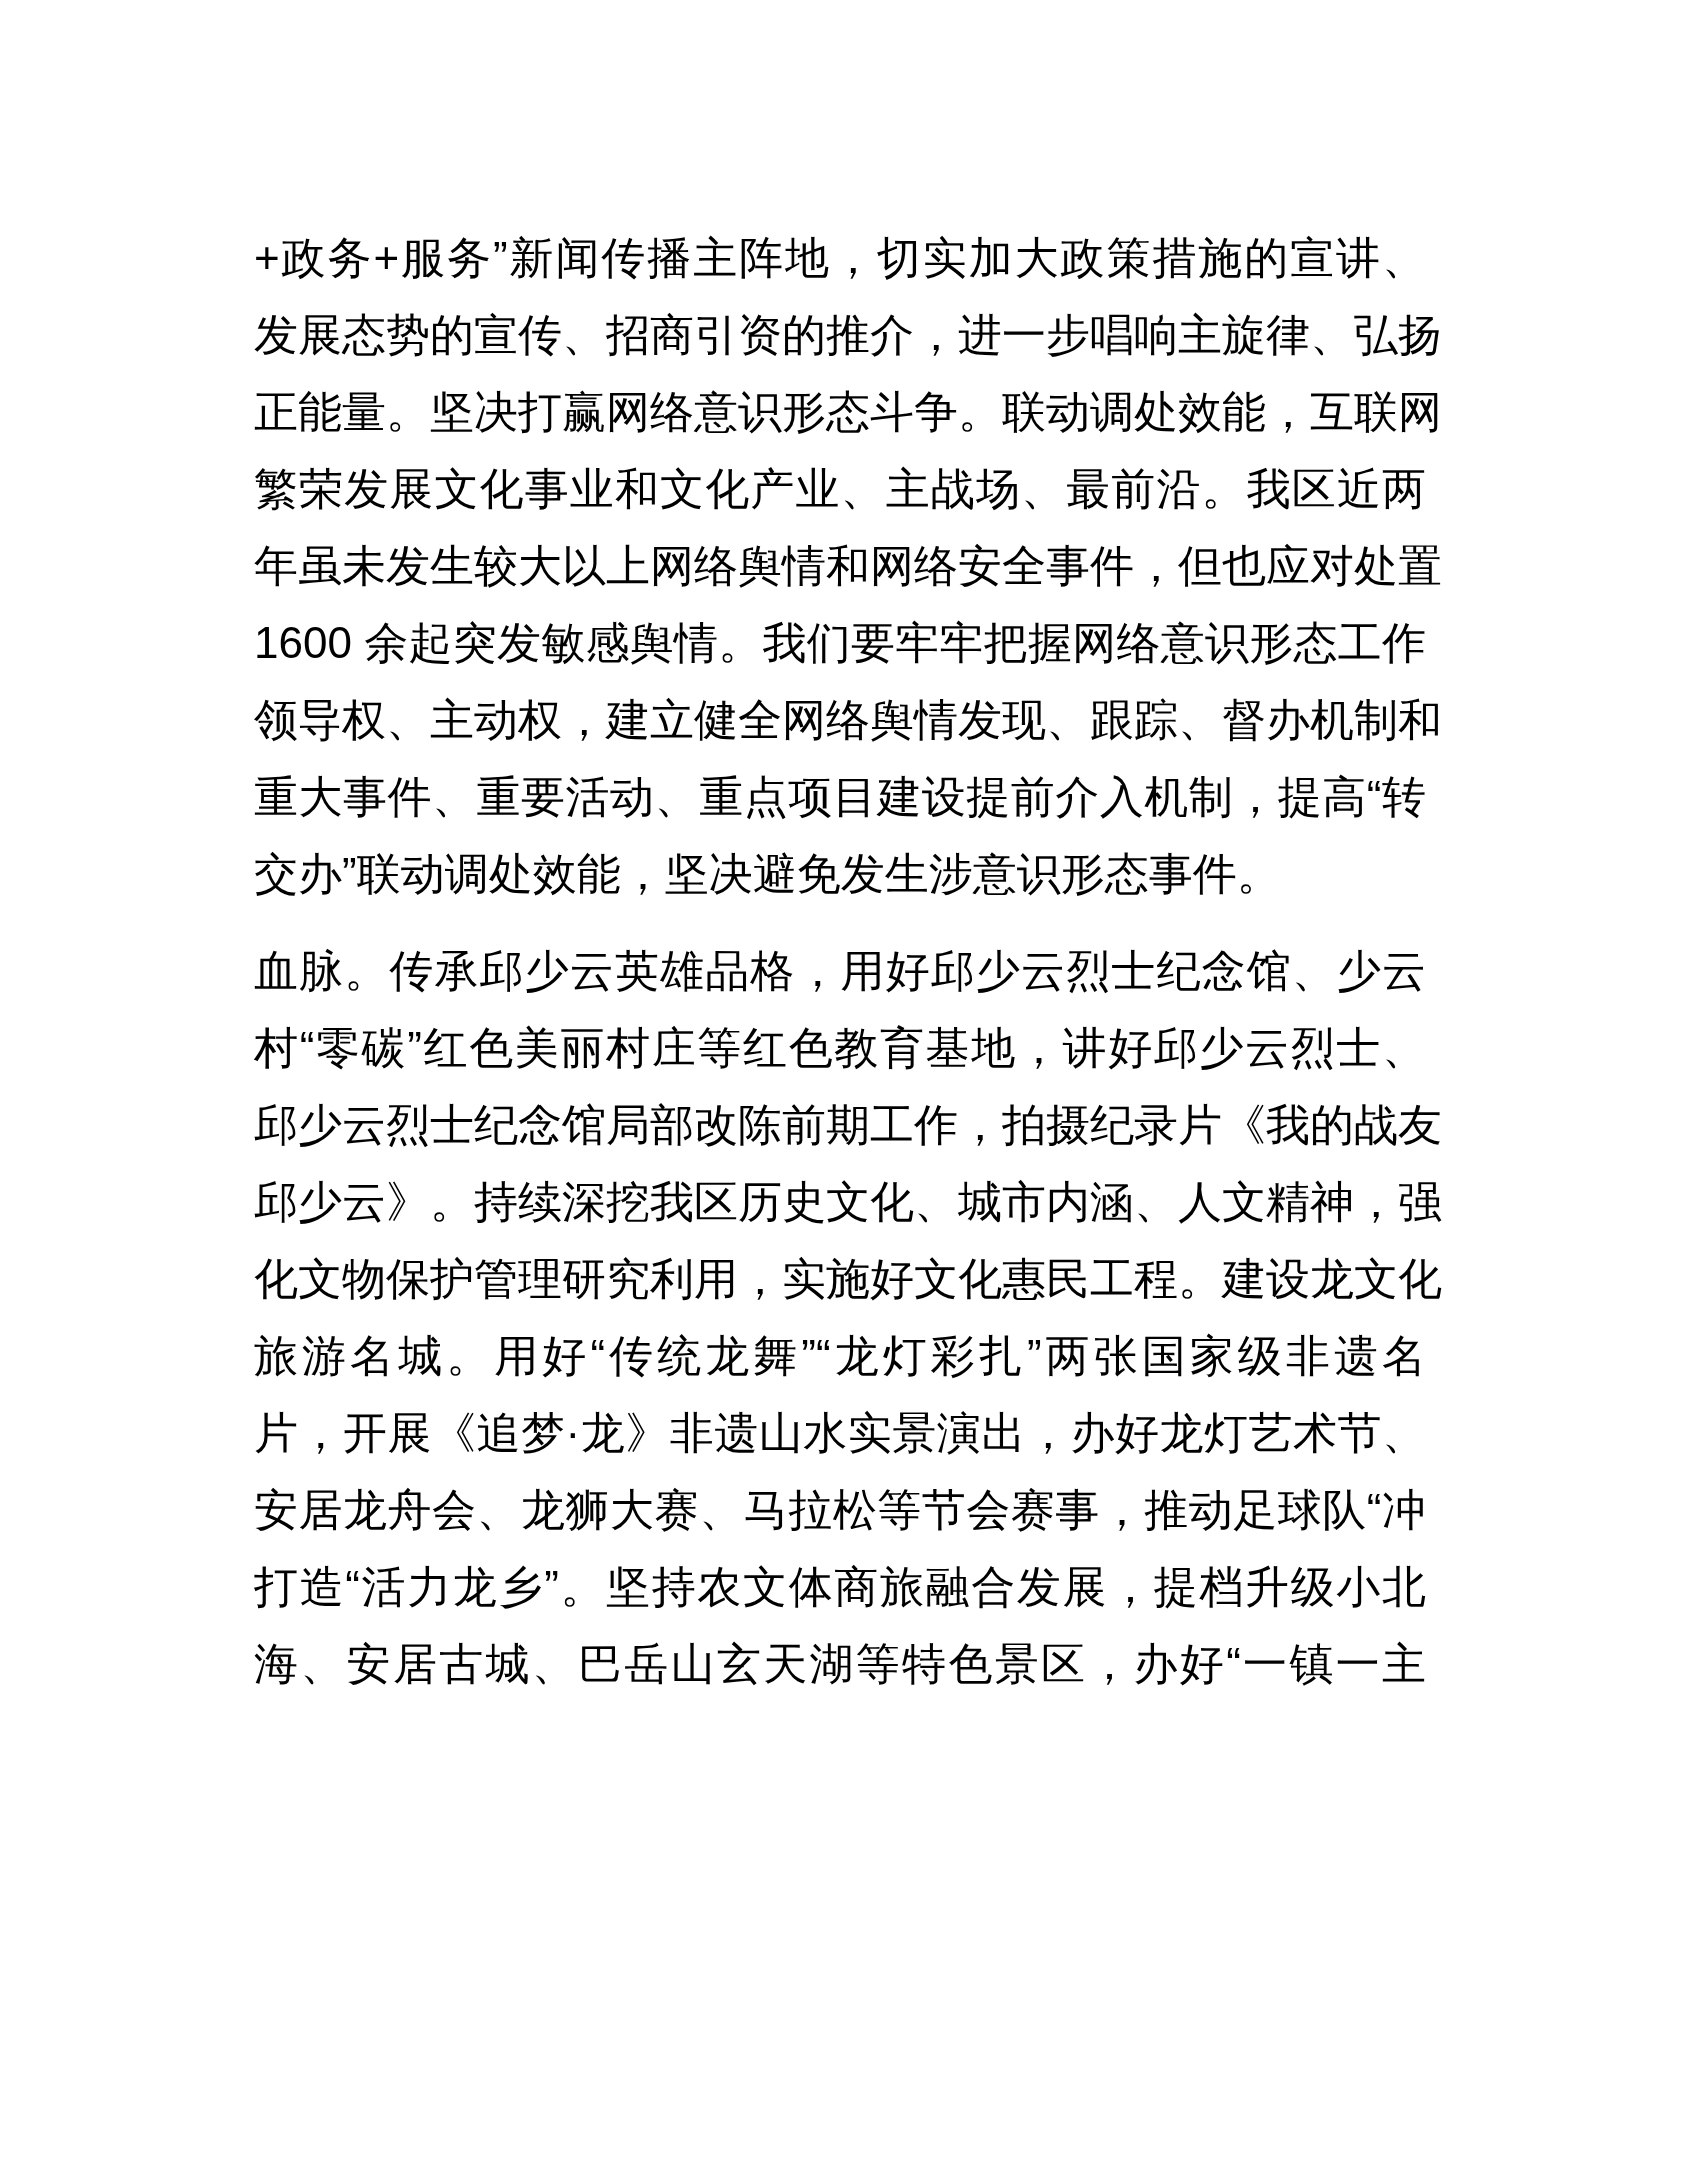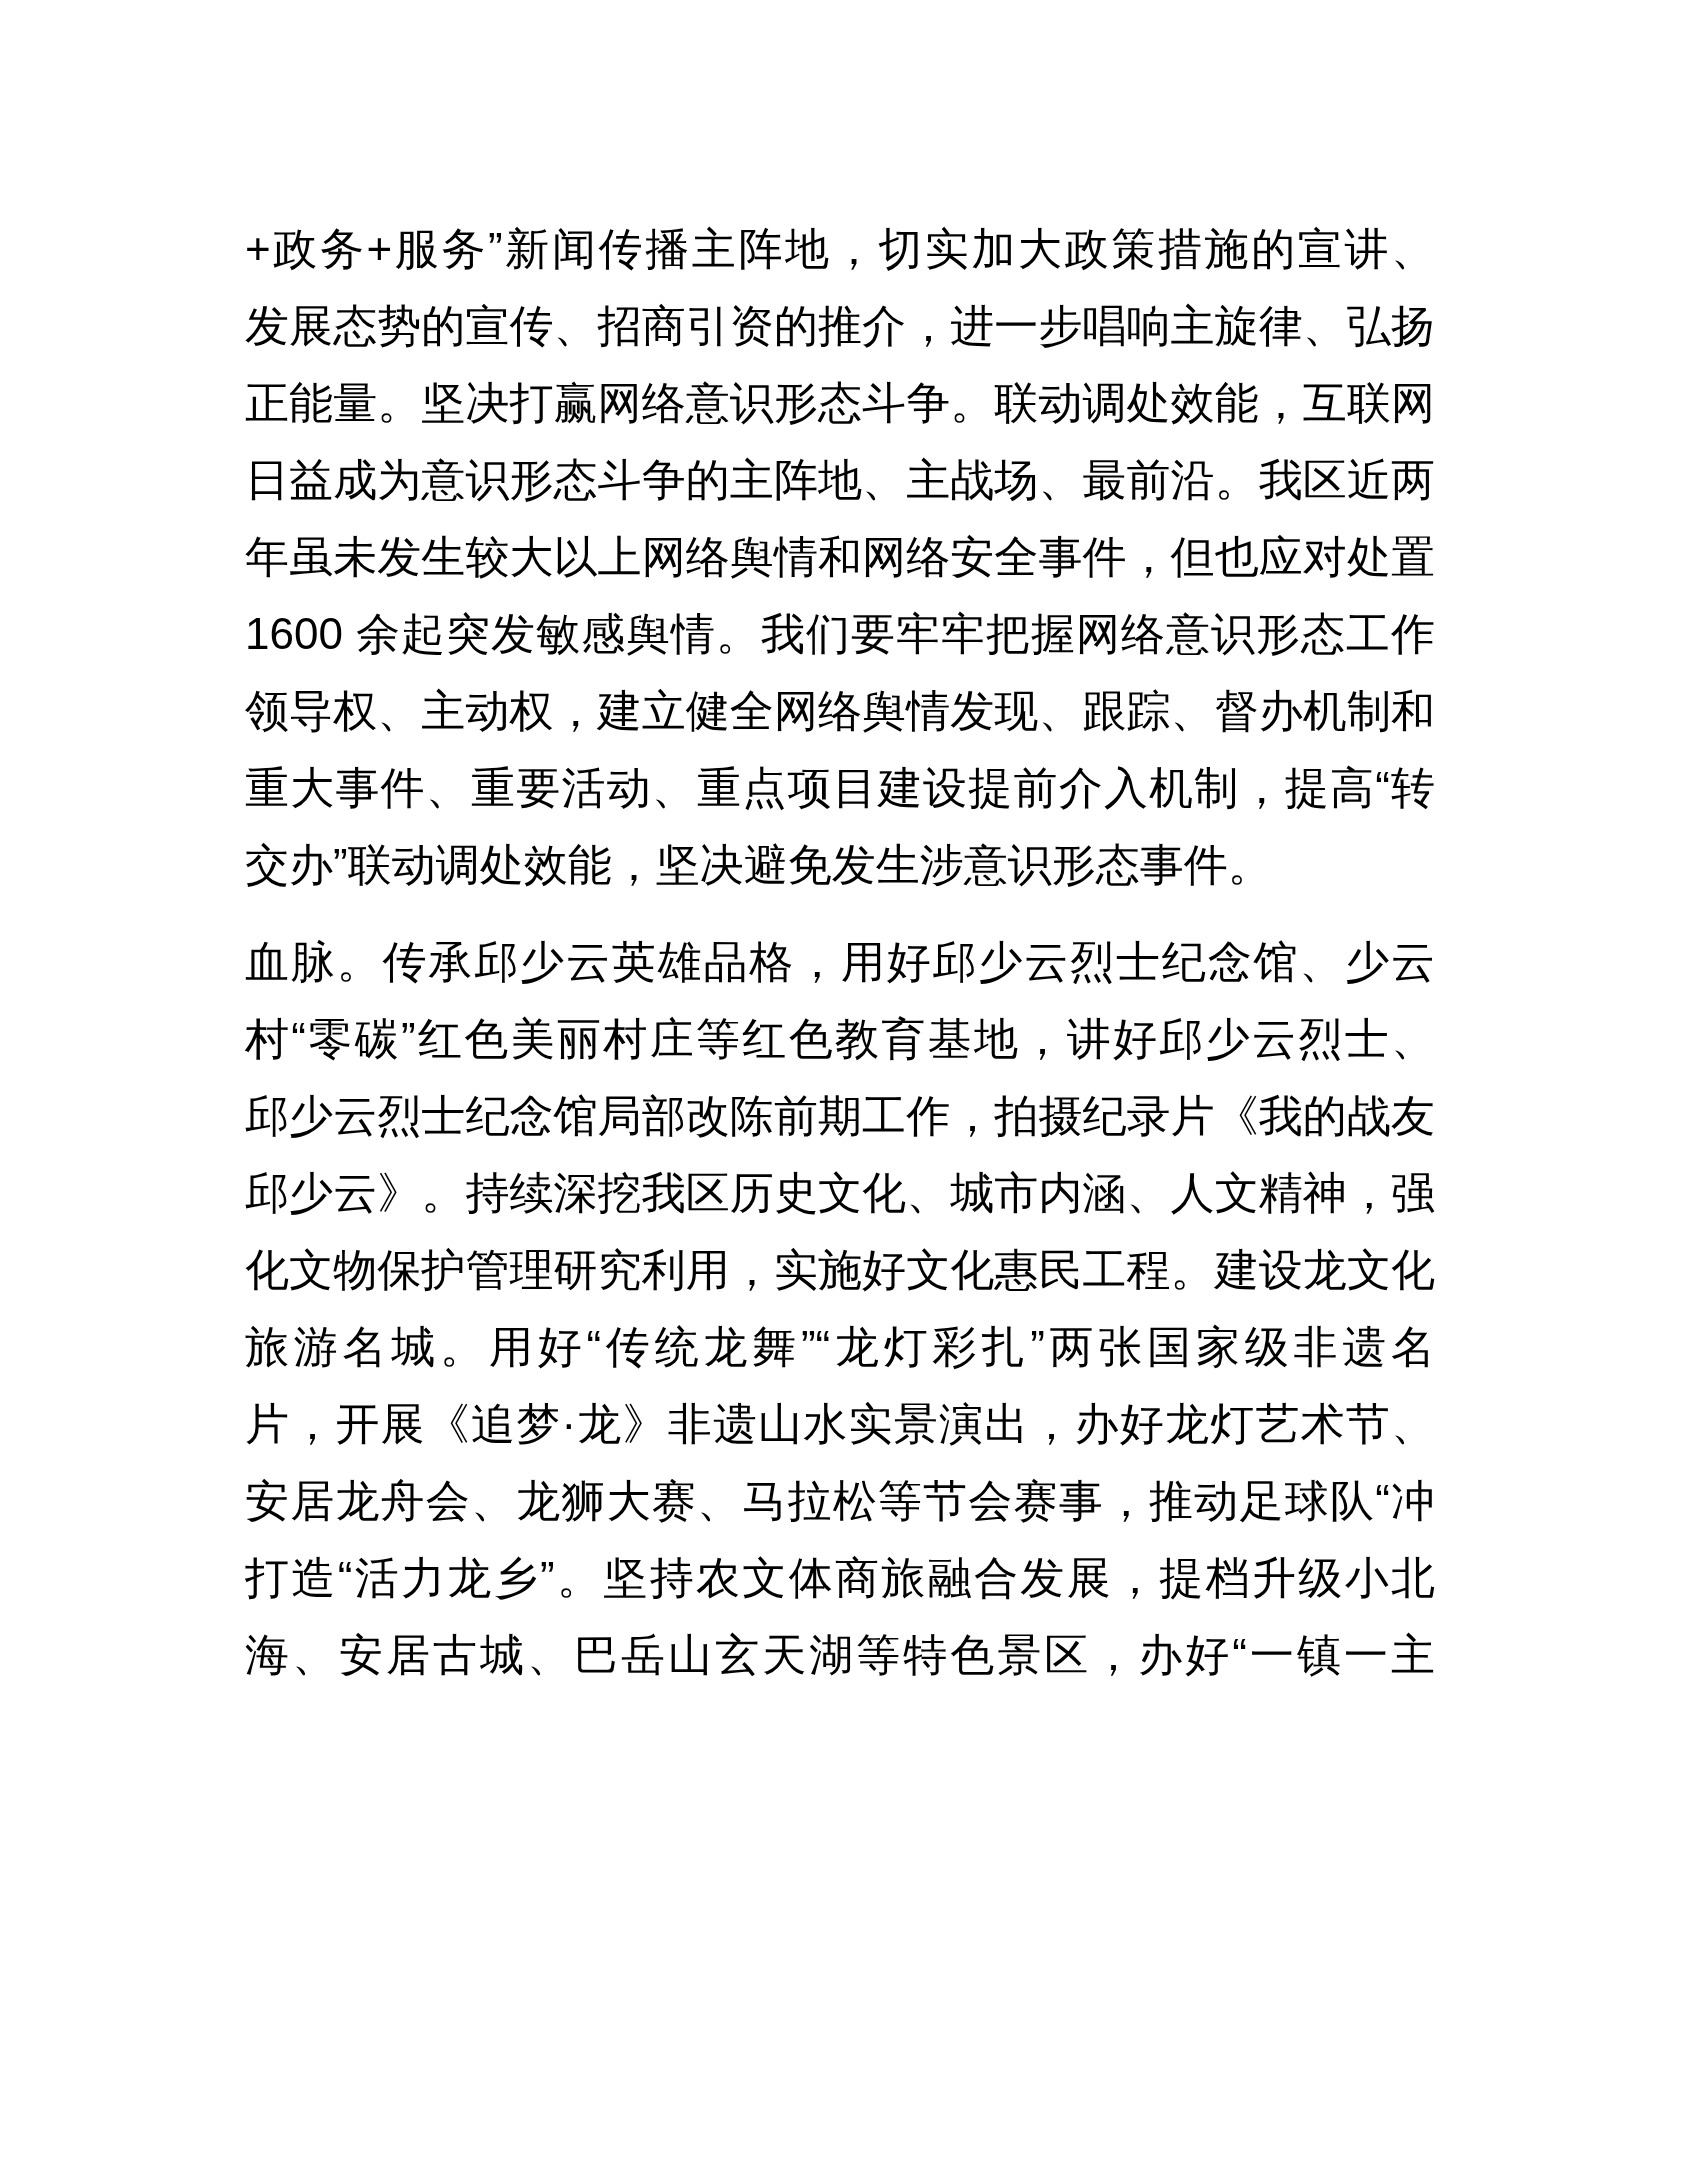--- a/index.html
+++ b/index.html
@@ -14,21 +14,21 @@
     background: #ffffff;
     box-sizing: border-box;
     padding: 210px 248px 0 245px;
     overflow: hidden;
     font-family: "Liberation Sans", sans-serif;
     font-size: 44px;
     line-height: 77px;
     color: #000000;
   }
   .paragraph {
-    margin: 0;
+    margin: 9px;
   }
   .paragraph + .paragraph {
     margin-top: 20px;
   }
   .line {
     text-align: justify;
     text-align-last: justify;
     white-space: nowrap;
   }
   .line.para-end {
@@ -40,21 +40,21 @@
 </style>
 </head>
 <body>
 
 <div class="page">
 
   <div class="paragraph">
     <div class="line">+政务+服务”新闻传播主阵地，切实加大政策措施的宣讲、</div>
     <div class="line">发展态势的宣传、招商引资的推介，进一步唱响主旋律、弘扬</div>
     <div class="line">正能量。坚决打赢网络意识形态斗争。联动调处效能，互联网</div>
-    <div class="line">日益成为意识形态斗争的主阵地、主战场、最前沿。我区近两</div>
+    <div class="line">繁荣发展文化事业和文化产业、主战场、最前沿。我区近两</div>
     <div class="line">年虽未发生较大以上网络舆情和网络安全事件，但也应对处置</div>
     <div class="line">1600 余起突发敏感舆情。我们要牢牢把握网络意识形态工作</div>
     <div class="line">领导权、主动权，建立健全网络舆情发现、跟踪、督办机制和</div>
     <div class="line">重大事件、重要活动、重点项目建设提前介入机制，提高“转</div>
     <div class="line para-end">交办”联动调处效能，坚决避免发生涉意识形态事件。</div>
   </div>
 
   <div class="paragraph">
     <div class="line">血脉。传承邱少云英雄品格，用好邱少云烈士纪念馆、少云</div>
     <div class="line">村“零碳”红色美丽村庄等红色教育基地，讲好邱少云烈士、</div>

